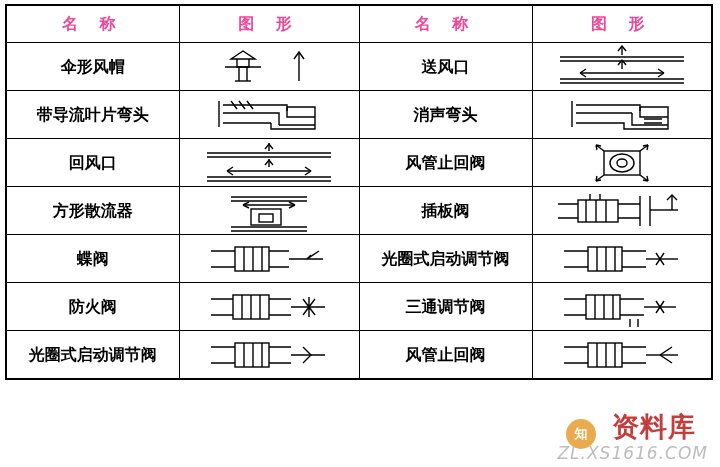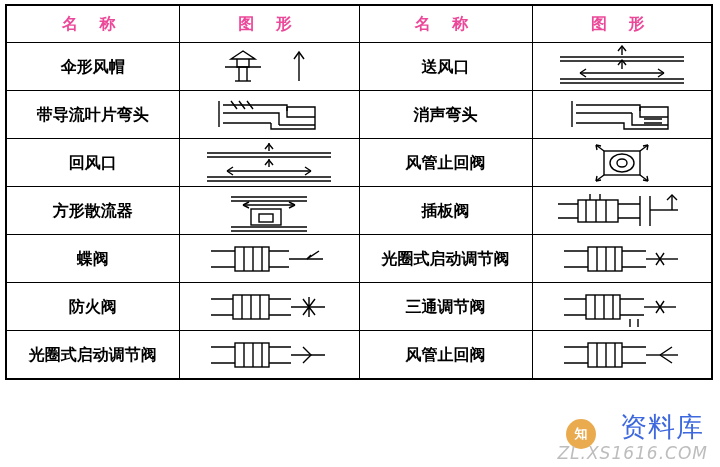--- a/index.html
+++ b/index.html
@@ -77,25 +77,25 @@
   #watermark {
     position: absolute;
     right: 6px;
     bottom: 2px;
     width: 210px;
     height: 46px;
     pointer-events: none;
   }
   #watermark .wm-main {
     position: absolute;
-    right: 10px;
+    right: 18px;
     bottom: 20px;
     font-size: 27px;
-    font-weight: normal;
-    color: #1d4ed8;
+    font-weight: bold;
+    color: #b91c1c;
     letter-spacing: 1px;
     opacity: .85;
     white-space: nowrap;
   }
   #watermark .wm-sub {
     position: absolute;
     right: 6px;
     bottom: 2px;
     font-size: 17px;
     color: #bdbdbd;

